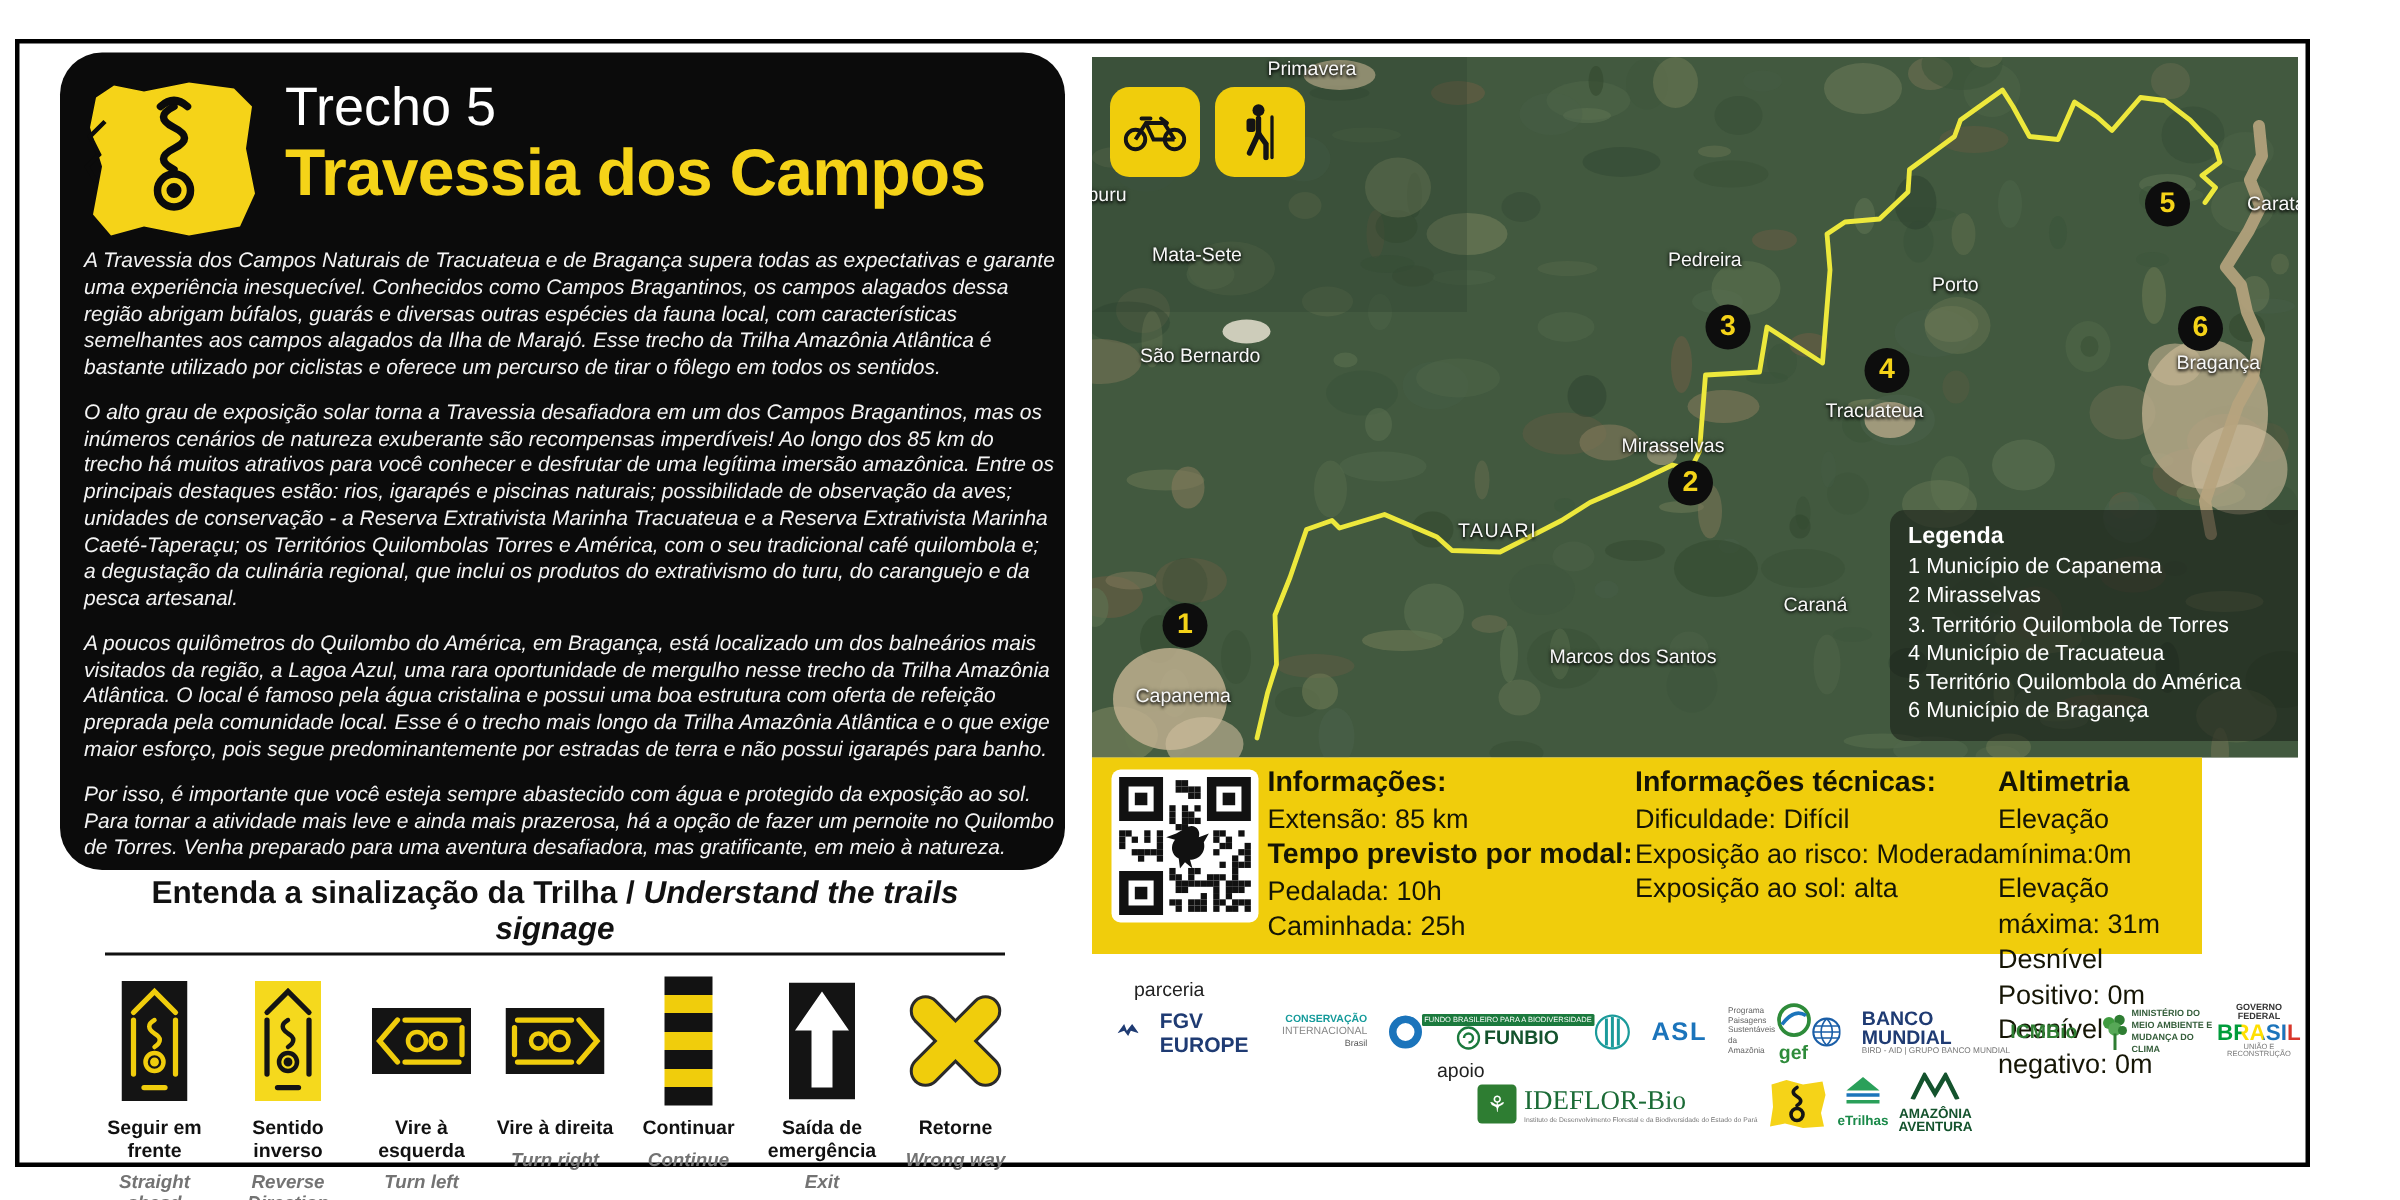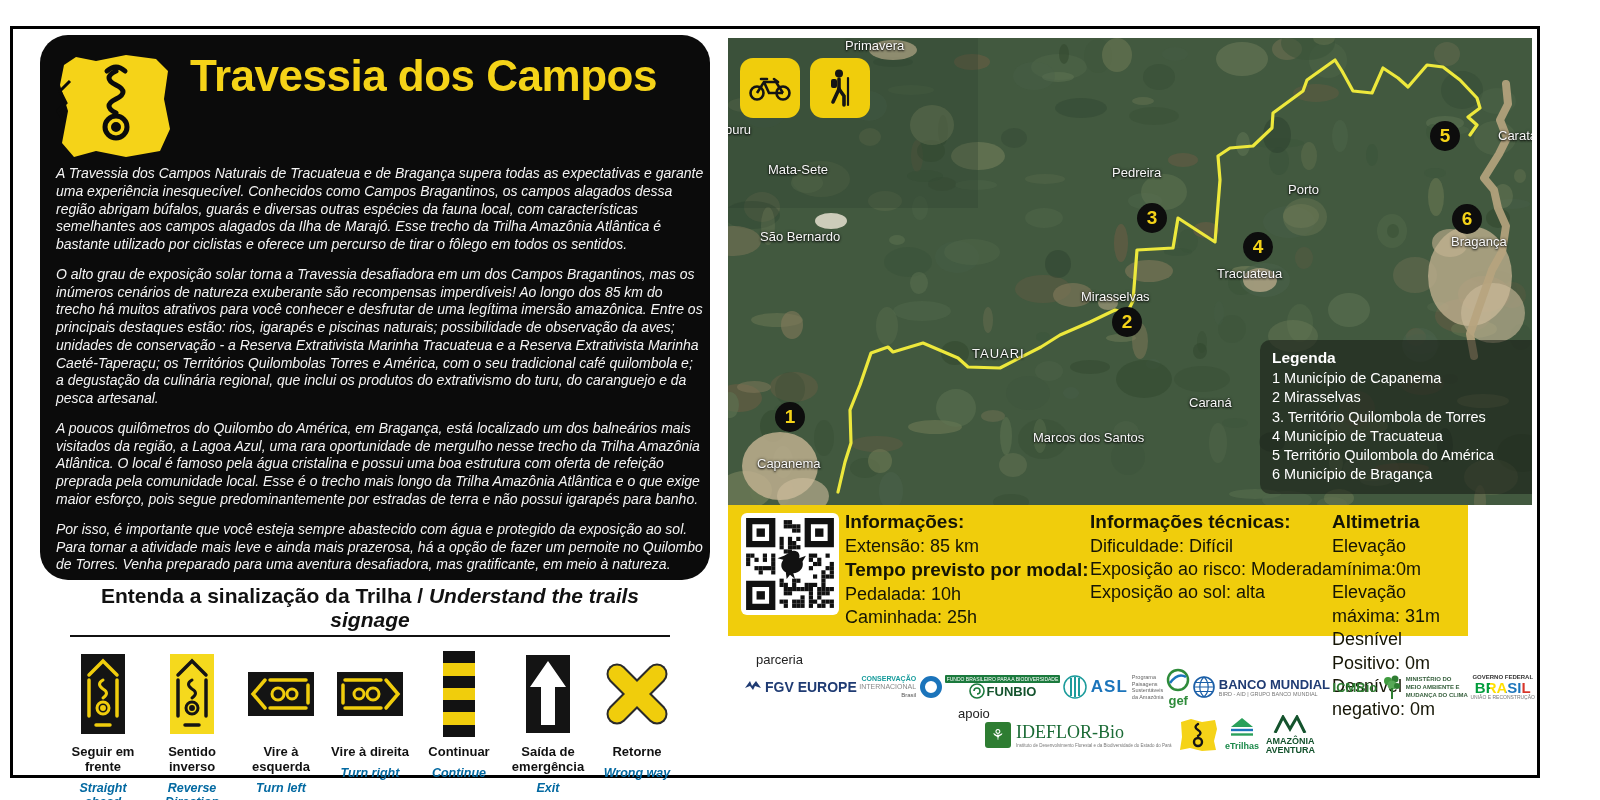--- a/index.html
+++ b/index.html
@@ -19,21 +19,21 @@
 
   
   .signage{left:60px;top:584px;width:620px;}
   .signage-title{text-align:center;font-size:21px;font-weight:700;color:#111;
     border-bottom:2.5px solid #111;padding-bottom:3px;margin:0 10px;}
   .signage-title .en{font-style:italic;}
   .signage-row{display:flex;justify-content:space-between;margin-top:10px;}
   .sign-item{width:86px;text-align:center;}
   .sign-icon-wrap{height:94px;display:flex;align-items:center;justify-content:center;}
   .sign-label-pt{font-size:13px;font-weight:700;color:#111;line-height:1.15;margin-top:4px;}
-  .sign-label-en{font-size:12.5px;font-weight:700;font-style:italic;color:#0369a1;line-height:1.1;margin-top:7px;}
+  .sign-label-en{font-size:12.5px;font-weight:700;font-style:italic;color:#737373;line-height:1.1;margin-top:7px;}
   .stripes{width:32px;height:86px;background:repeating-linear-gradient(180deg,#121212 0 12.3px,#f0cd0c 12.3px 24.6px);}
 
   
   .map{left:728px;top:38px;width:804px;height:467px;background:#42593f;overflow:hidden;}
   .map svg.map-bg{position:absolute;left:0;top:0;}
   .map-label{position:absolute;color:#f7f7f7;font-size:13px;text-shadow:0 1px 2px rgba(0,0,0,.95),0 0 3px rgba(0,0,0,.7);white-space:nowrap;}
   .marker{position:absolute;width:30px;height:30px;border-radius:50%;background:#0d0d0d;color:#f5d318;
     display:flex;align-items:center;justify-content:center;font-size:19px;font-weight:800;}
   .mode-btn{position:absolute;width:60px;height:60px;background:#f0cd0c;border-radius:13px;
     display:flex;align-items:center;justify-content:center;}
@@ -45,21 +45,21 @@
   
   .info-bar{left:728px;top:505px;width:740px;height:131px;background:#f0cd0c;color:#151505;}
   .qr-box{position:absolute;left:13px;top:8px;width:98px;height:102px;background:#fff;border-radius:6px;padding:5px;box-sizing:border-box;}
   .col{position:absolute;top:5px;}
   .col-h{font-size:19px;font-weight:700;line-height:1.3;}
   .col-l{font-size:18px;line-height:1.3;}
 
   
   .small-label{font-size:13px;color:#222;}
   .partners-row{left:745px;top:668px;width:790px;display:flex;justify-content:space-between;align-items:center;}
-  .plogo{display:flex;align-items:center;gap:4px;}
+  .plogo{display:flex;align-items:center;gap:14px;}
   .fgv-text{font-size:14px;font-weight:700;color:#1f3b73;}
   .ci-stack{font-size:7px;font-weight:700;color:#159b9b;line-height:1.15;text-align:right;}
   .ci-sub{font-size:6px;color:#555;font-weight:400;}
   .ring{width:22px;height:22px;border:5px solid #1b74bb;border-radius:50%;box-sizing:border-box;}
   .funbio-wrap{text-align:center;}
   .funbio-cap{font-size:5px;background:#1b7a3d;color:#fff;padding:1px 2px;border-radius:1px;white-space:nowrap;}
   .funbio-line{display:flex;align-items:center;gap:2px;}
   .funbio-text{font-size:13px;font-weight:700;color:#14532d;}
   .asl-text{font-size:17px;font-weight:800;color:#1b74bb;letter-spacing:1px;}
   .tiny-cap{font-size:5.5px;color:#666;line-height:1.2;}
@@ -96,20 +96,21 @@
         <path d="M14,30 L4,40 10,52 2,60 8,70" fill="none" stroke="#0b0b0b" stroke-width="3"></path>
         <g transform="translate(60,18)" fill="none" stroke="#0b0b0b" stroke-width="5" stroke-linecap="round">
           <path d="M0,2 q-14,7 0,14 q14,7 0,14 q-14,7 0,14"></path>
           <circle cx="0" cy="58" r="11"></circle>
           <circle cx="0" cy="58" r="2.5" fill="#0b0b0b"></circle>
           <path d="M-9,2 q9,-8 18,0"></path>
         </g>
       </svg>
     </div>
     <div class="abs title-block">
+      <div class="section-label">Trecho 5</div>
       <div class="main-title">Travessia dos Campos</div>
     </div>
     <div class="abs paragraphs">
       <p>A Travessia dos Campos Naturais de Tracuateua e de Bragança supera todas as expectativas e garante uma experiência inesquecível. Conhecidos como Campos Bragantinos, os campos alagados dessa região abrigam búfalos, guarás e diversas outras espécies da fauna local, com características semelhantes aos campos alagados da Ilha de Marajó. Esse trecho da Trilha Amazônia Atlântica é bastante utilizado por ciclistas e oferece um percurso de tirar o fôlego em todos os sentidos.</p>
       <p>O alto grau de exposição solar torna a Travessia desafiadora em um dos Campos Bragantinos, mas os inúmeros cenários de natureza exuberante são recompensas imperdíveis! Ao longo dos 85 km do trecho há muitos atrativos para você conhecer e desfrutar de uma legítima imersão amazônica. Entre os principais destaques estão: rios, igarapés e piscinas naturais; possibilidade de observação da aves; unidades de conservação - a Reserva Extrativista Marinha Tracuateua e a Reserva Extrativista Marinha Caeté-Taperaçu; os Territórios Quilombolas Torres e América, com o seu tradicional café quilombola e; a degustação da culinária regional, que inclui os produtos do extrativismo do turu, do caranguejo e da pesca artesanal.</p>
       <p>A poucos quilômetros do Quilombo do América, em Bragança, está localizado um dos balneários mais visitados da região, a Lagoa Azul, uma rara oportunidade de mergulho nesse trecho da Trilha Amazônia Atlântica. O local é famoso pela água cristalina e possui uma boa estrutura com oferta de refeição preprada pela comunidade local. Esse é o trecho mais longo da Trilha Amazônia Atlântica e o que exige maior esforço, pois segue predominantemente por estradas de terra e não possui igarapés para banho.</p>
       <p>Por isso, é importante que você esteja sempre abastecido com água e protegido da exposição ao sol. Para tornar a atividade mais leve e ainda mais prazerosa, há a opção de fazer um pernoite no Quilombo de Torres. Venha preparado para uma aventura desafiadora, mas gratificante, em meio à natureza.</p>
     </div>
   </div>
 

